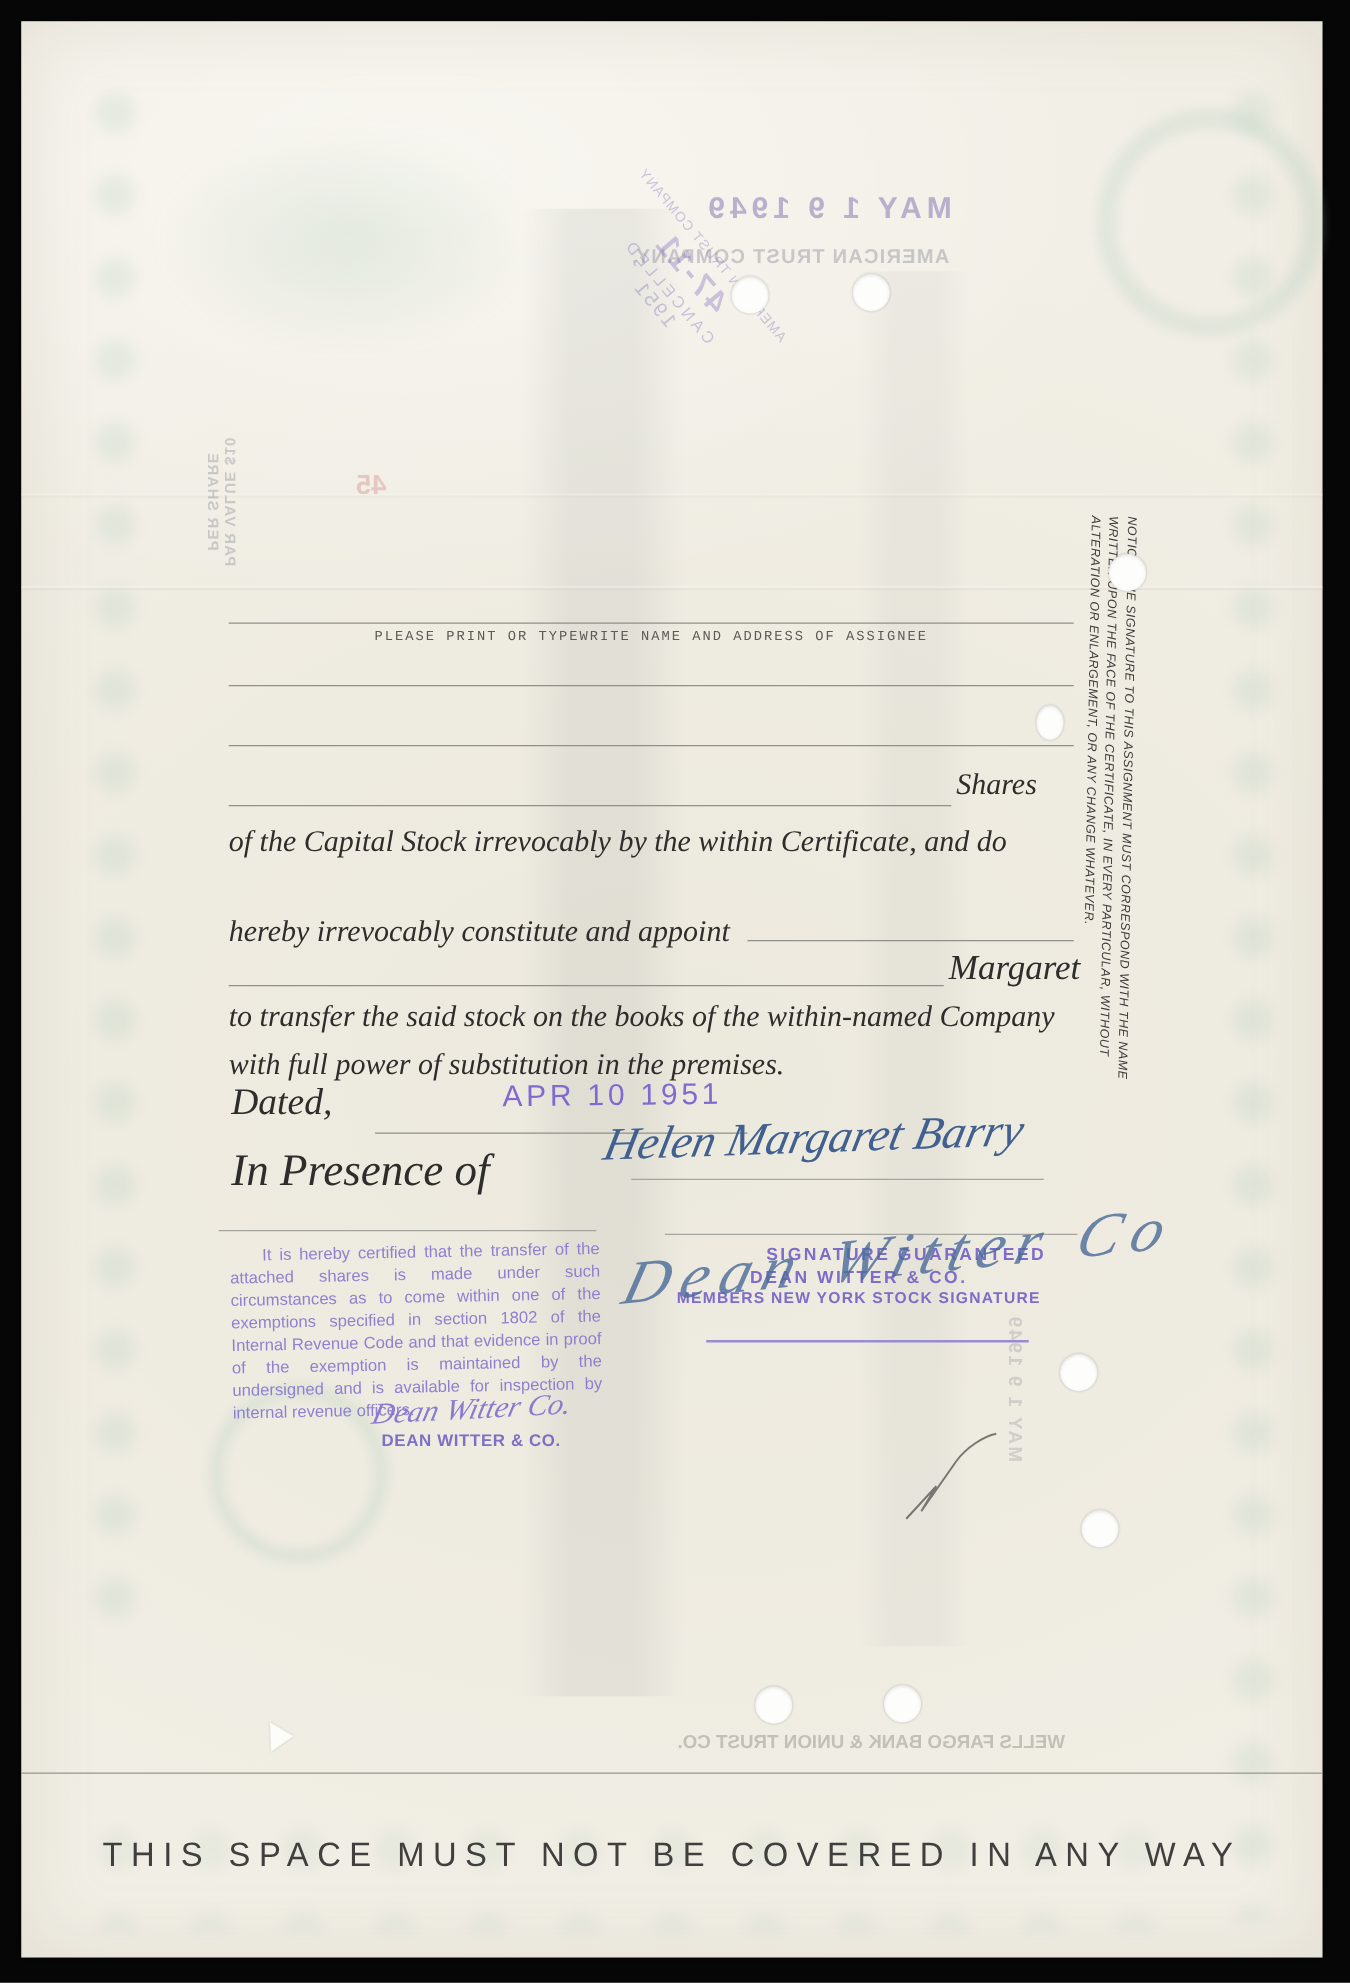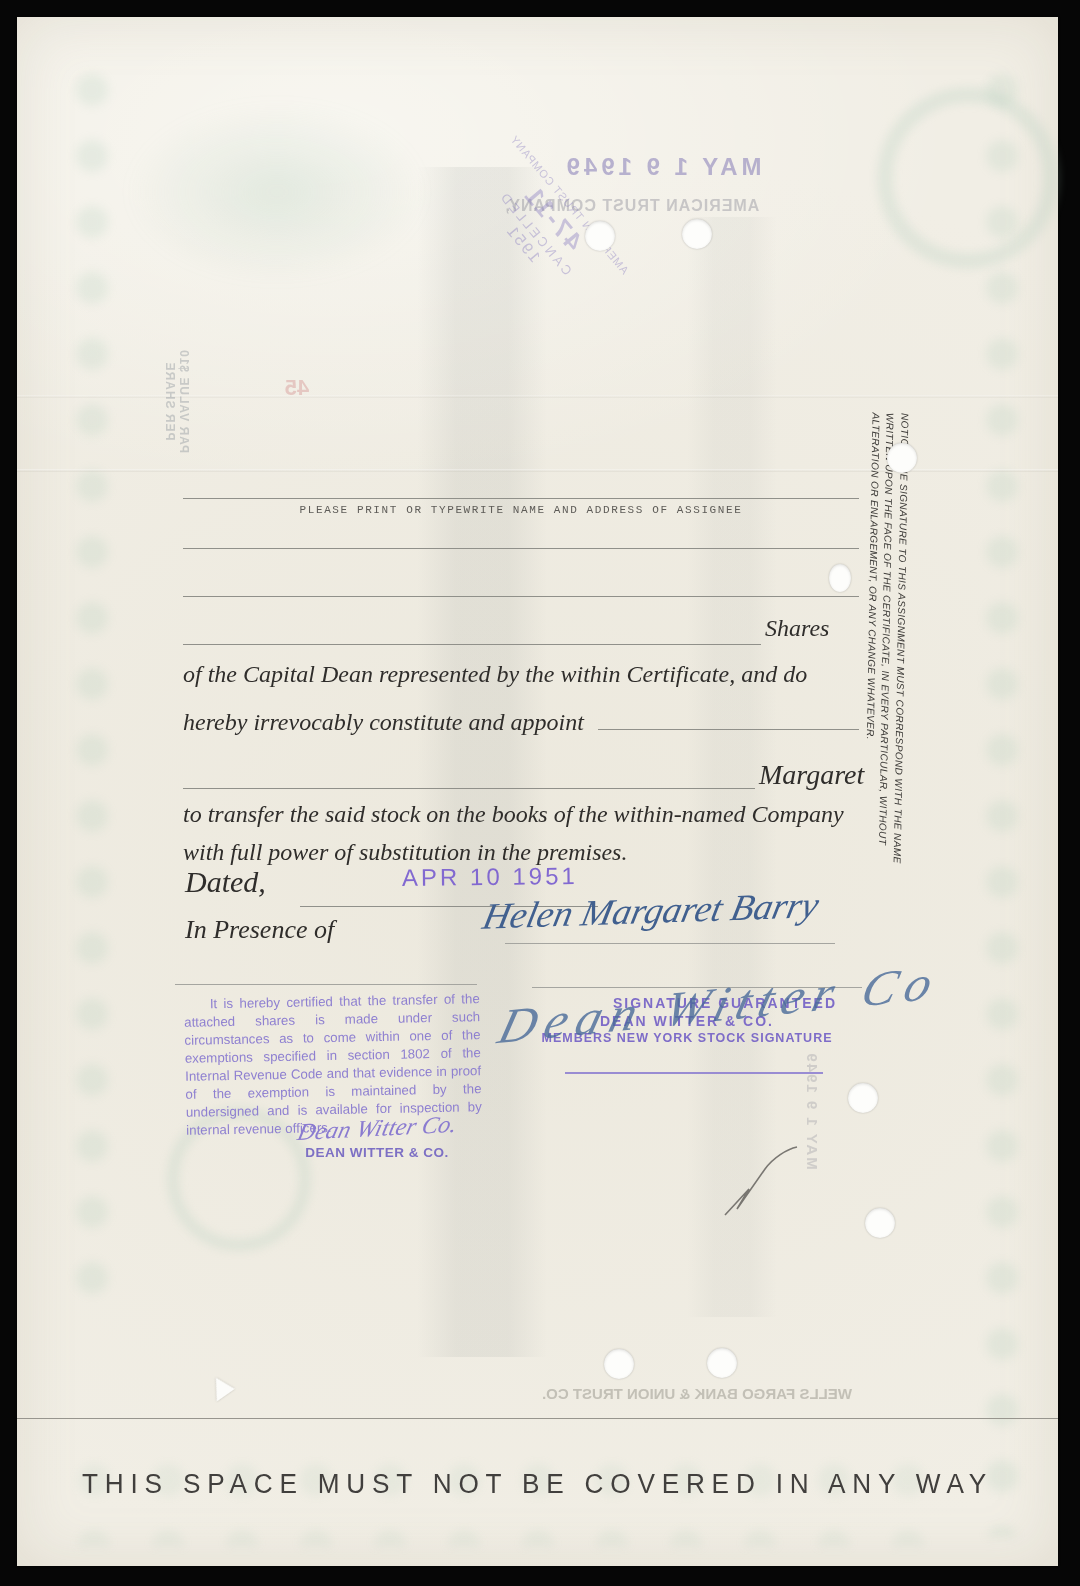--- a/index.html
+++ b/index.html
@@ -87,38 +87,38 @@
 
   <div class="rule" style="left:166px;top:481px;width:676px;"></div>
   <div class="caption abs" style="left:166px;top:487px;width:676px;font-family:Liberation Mono, monospace;">PLEASE PRINT OR TYPEWRITE NAME AND ADDRESS OF ASSIGNEE</div>
 
   <div class="rule" style="left:166px;top:531px;width:676px;"></div>
   <div class="rule" style="left:166px;top:579px;width:676px;"></div>
 
   <div class="rule" style="left:166px;top:627px;width:578px;"></div>
   <div class="script abs" style="left:748px;top:598px;font-size:24px;">Shares</div>
 
-  <div class="script abs" style="left:166px;top:644px;font-size:24px;">of the Capital Dean represented by the within Certificate, and do</div>
+  <div class="script abs" style="left:166px;top:644px;font-size:24px;">of the Capital Stock irrevocably by the within Certificate, and do</div>
 
   <div class="row abs" style="left:166px;top:692px;width:676px;">
-    <span class="script" style="font-size:24px;">hereby irrevocably constitute and appoint</span>
+    <span class="script" style="font-size:24px;margin-top:24px;">hereby irrevocably constitute and appoint</span>
     <div class="fill-line"></div>
   </div>
 
   <div class="rule" style="left:166px;top:771px;width:572px;"></div>
   <div class="script abs" style="left:742px;top:742px;font-size:28px;">Margaret</div>
 
   <div class="script abs" style="left:166px;top:784px;font-size:24px;">to transfer the said stock on the books of the within-named Company</div>
   <div class="script abs" style="left:166px;top:822px;font-size:24px;">with full power of substitution in the premises.</div>
 
   <div class="script abs" style="left:168px;top:848px;font-size:30px;">Dated,</div>
   <div class="rule" style="left:283px;top:889px;width:298px;"></div>
   <div class="datestamp abs" style="left:385px;top:846px;">APR 10 1951</div>
 
-  <div class="script abs" style="left:168px;top:898px;font-size:26px;">In Presence of</div>
+  <div class="script abs" style="left:168px;top:898px;font-size:36px;">In Presence of</div>
 
   <div class="rule" style="left:488px;top:926px;width:330px;border-top-color:#a5a5a0;"></div>
   <div class="sig abs" style="left:468px;top:872px;font-size:37px;transform:skewX(-14deg) rotate(-2deg);">Helen Margaret Barry</div>
 
   <div class="rule" style="left:158px;top:967px;width:302px;border-top-color:#a5a5a0;"></div>
   <div class="certbody abs" style="left:168px;top:976px;width:296px;">It is hereby certified that the transfer of the attached shares is made under such circumstances as to come within one of the exemptions specified in section 1802 of the Internal Revenue Code and that evidence in proof of the exemption is maintained by the undersigned and is available for inspection by internal revenue officers.</div>
   <div class="sig abs" style="left:282px;top:1098px;font-size:24px;color:#8a7bd0;transform:skewX(-16deg) rotate(-3deg);">Dean Witter Co.</div>
   <div class="guar abs" style="left:250px;top:1128px;width:220px;font-size:13.5px;letter-spacing:.5px;color:#7d70c4;">DEAN WITTER &amp; CO.</div>
 
   <div class="rule" style="left:515px;top:970px;width:330px;border-top-color:#a5a5a0;"></div>

